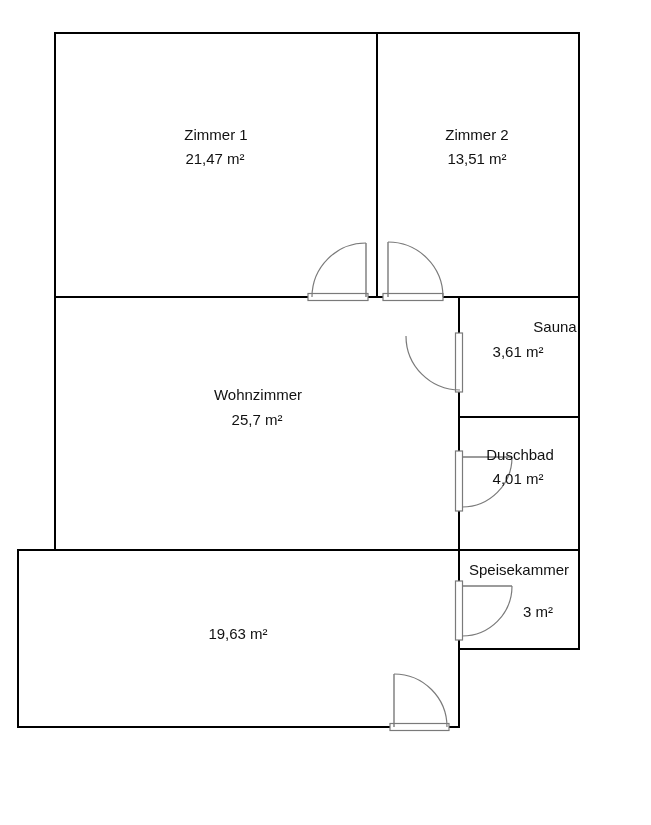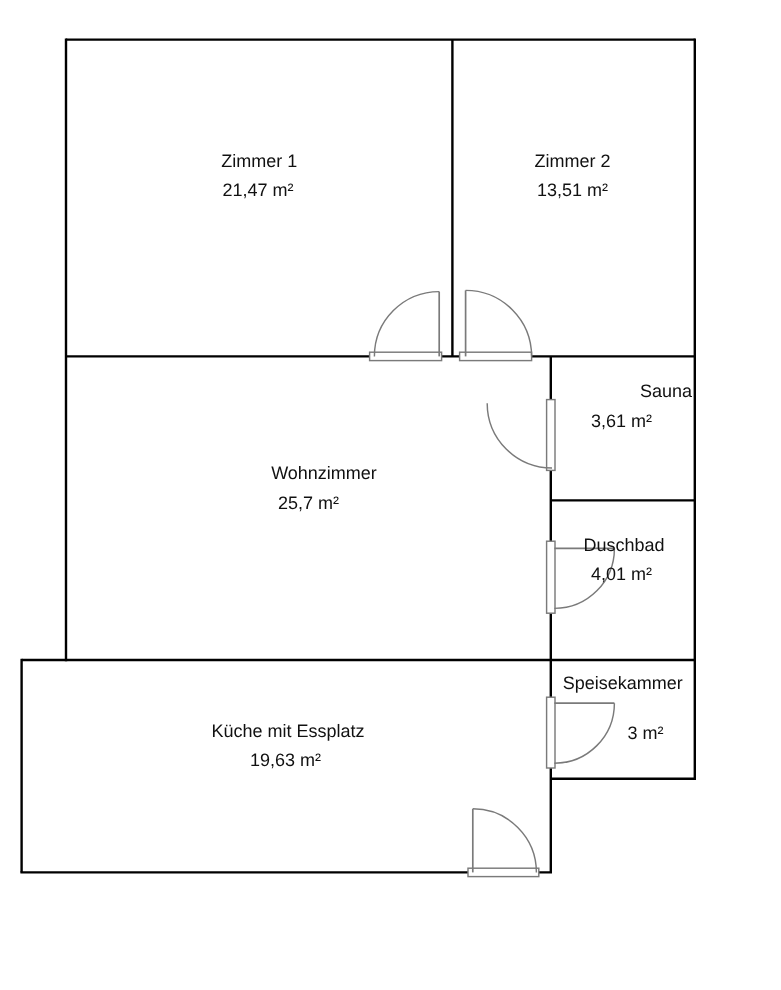--- a/index.html
+++ b/index.html
@@ -104,26 +104,25 @@
 
   <div class="room-text" style="left:216px; top:126px;">Zimmer 1</div>
   <div class="room-text" style="left:215px; top:150px;text-align:right;">21,47 m²</div>
 
   <div class="room-text" style="left:477px; top:126px;">Zimmer 2</div>
   <div class="room-text" style="left:477px; top:150px;">13,51 m²</div>
 
   <div class="room-text" style="left:519px; top:318px;margin-left:36px;">Sauna</div>
   <div class="room-text" style="left:518px; top:343px;">3,61 m²</div>
 
-  <div class="room-text" style="left:270px; top:386px;">Wohnzimmer</div>
+  <div class="room-text" style="left:258px; top:386px;">Wohnzimmer</div>
   <div class="room-text" style="left:257px; top:411px;">25,7 m²</div>
 
   <div class="room-text" style="left:520px; top:446px;">Duschbad</div>
   <div class="room-text" style="left:518px; top:470px;">4,01 m²</div>
 
   <div class="room-text" style="left:519px; top:561px;">Speisekammer</div>
   <div class="room-text" style="left:538px; top:603px;">3 m²</div>
 
-  <div class="room-text" style="left:240px; top:601px;">Küche mit Essplatz</div>
   <div class="room-text" style="left:238px; top:625px;">19,63 m²</div>
 
 
 </div>
 
 </body></html>

